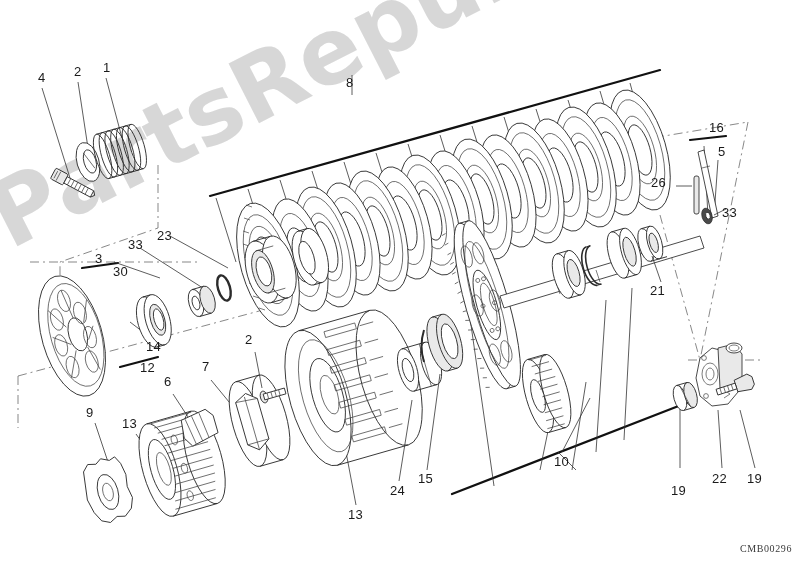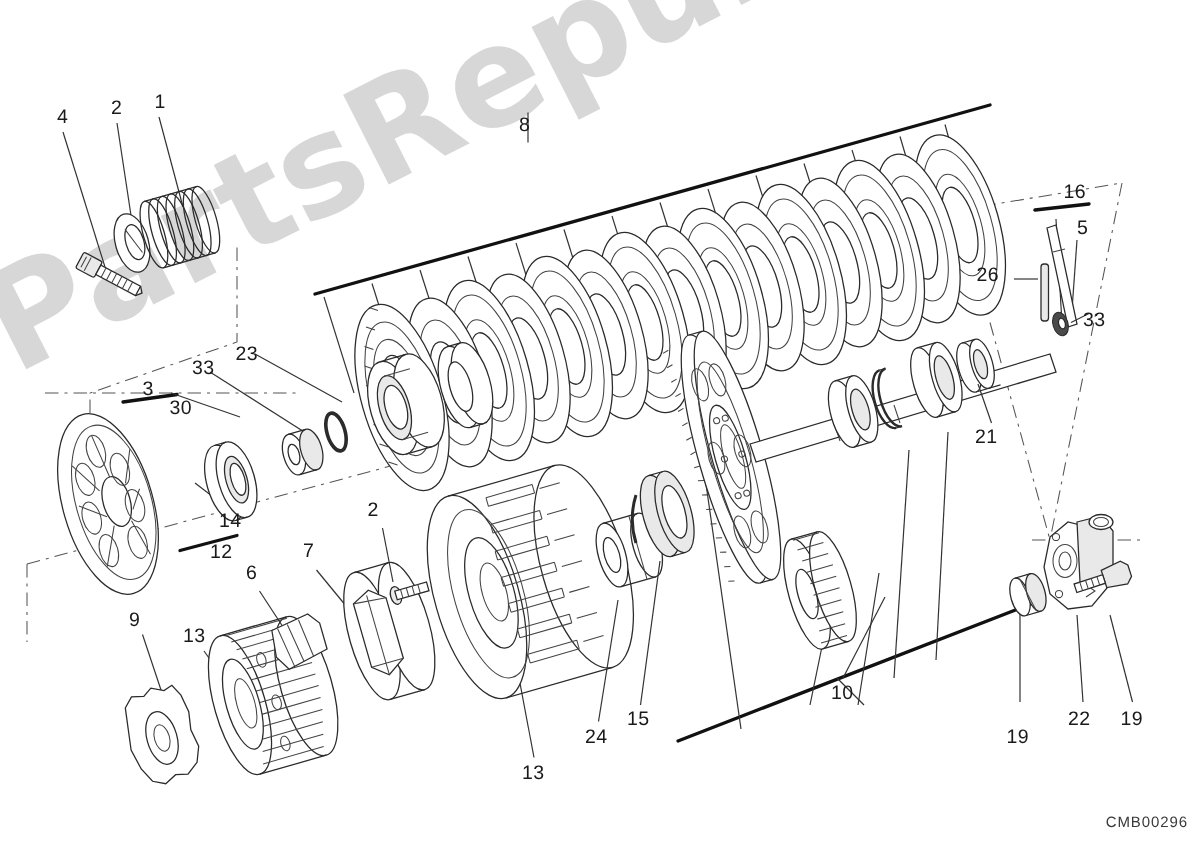--- a/index.html
+++ b/index.html
@@ -8,21 +8,21 @@
   #stage{position:relative;width:800px;height:564px;background:#fff;}
   #stage svg{position:absolute;left:0;top:0;}
   .lbl{position:absolute;font-family:"Liberation Sans",sans-serif;
        font-size:13px;color:#1a1a1a;line-height:1;white-space:nowrap;
        letter-spacing:.2px;}
   #watermark{position:absolute;left:30px;top:120px;width:740px;height:330px;
              pointer-events:none;}
   #watermark .wm{font-family:"DejaVu Sans",sans-serif;font-weight:bold;
              font-size:92px;fill:#c9c9c9;opacity:.72;}
   #code{position:absolute;right:8px;bottom:10px;font-size:10px;
-        font-family:Liberation Sans, sans-serif;color:#3a3a3a;letter-spacing:.6px;}
+        font-family:Liberation Serif, serif;color:#3a3a3a;letter-spacing:.6px;}
   .dg{fill:none;stroke:#2b2b2b;stroke-width:.85;}
   .dg2{fill:none;stroke:#444;stroke-width:.7;}
   .fillw{fill:#ffffff;stroke:#2b2b2b;stroke-width:.85;}
   .fillg{fill:#e9e9e9;stroke:#2b2b2b;stroke-width:.85;}
   .filld{fill:#4a4a4a;stroke:#2b2b2b;stroke-width:.7;}
   .lead{fill:none;stroke:#333;stroke-width:.8;}
   .brk{fill:none;stroke:#111;stroke-width:2.2;stroke-linecap:round;}
   .dash{fill:none;stroke:#555;stroke-width:.7;stroke-dasharray:9 4 2 4;}
 </style>
 </head>

